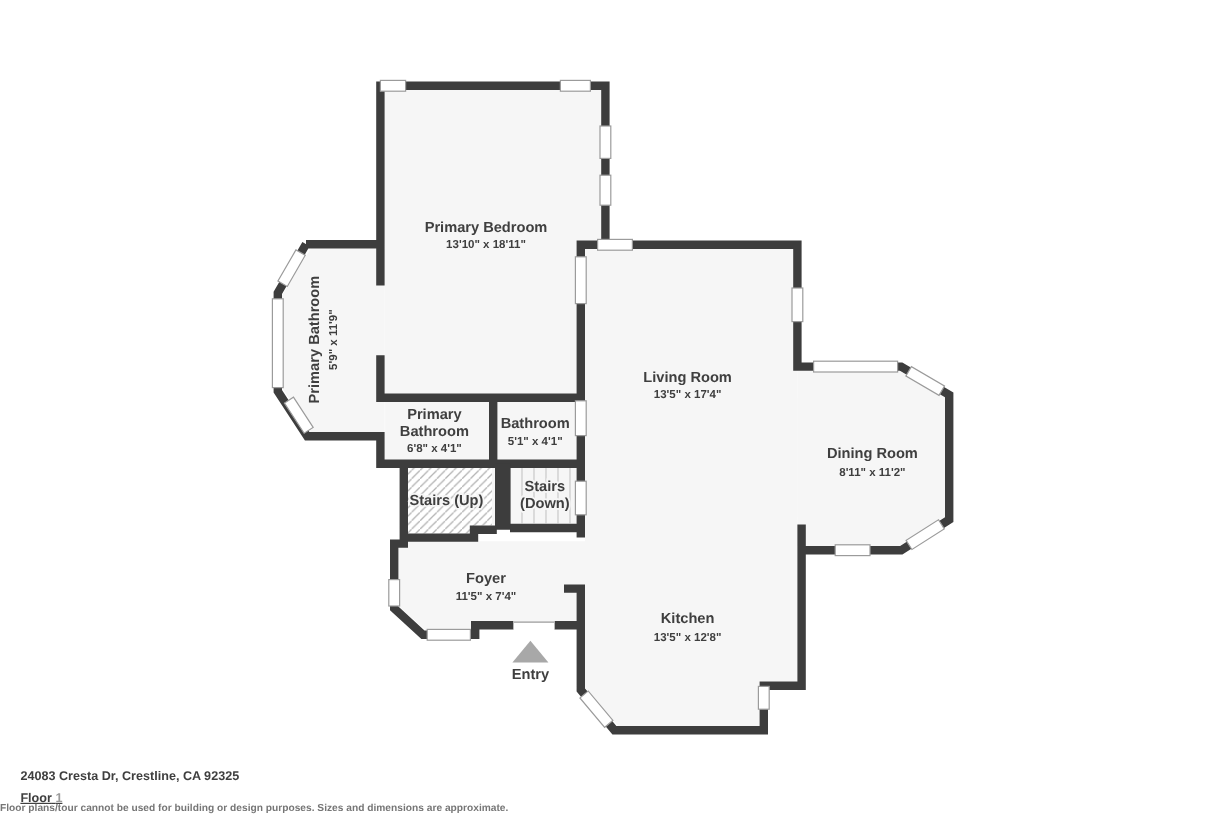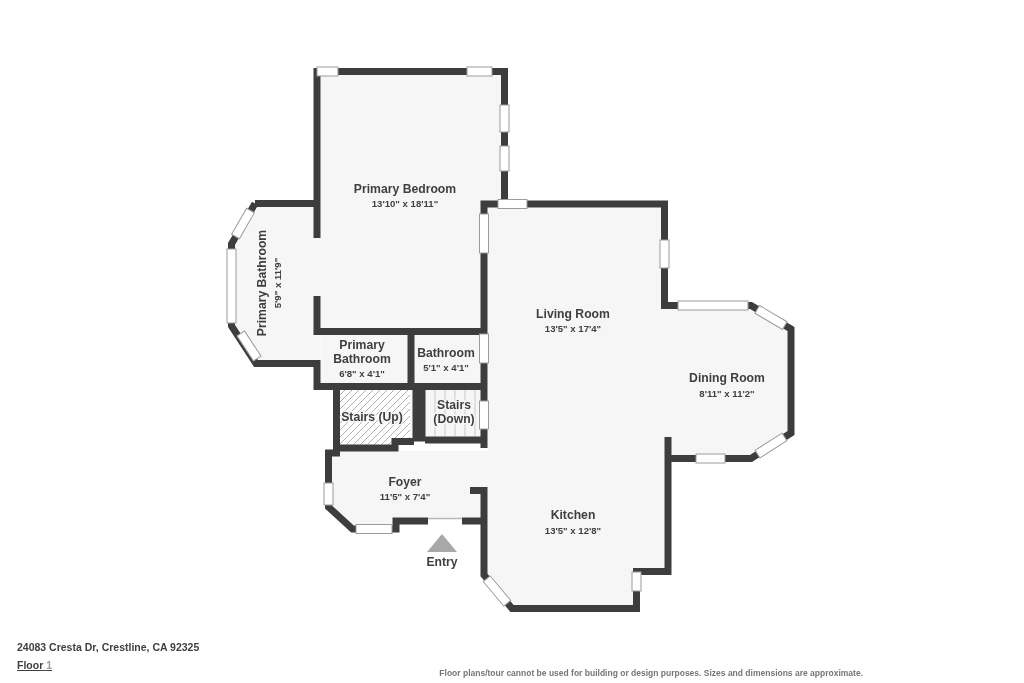--- a/index.html
+++ b/index.html
@@ -14,21 +14,21 @@
   .footer-address{
     position:absolute;left:17px;top:641px;
     font:700 10.5px "Liberation Sans",sans-serif;color:#3f3f3f;
   }
   .footer-floor{
     position:absolute;left:17px;top:659px;
     font:700 10.5px "Liberation Sans",sans-serif;color:#3f3f3f;text-decoration:underline;
   }
   .footer-floor .floor-num{color:#9a9a9a;}
   .footer-disclaimer{
-    position:absolute;left:0;top:668px;width:863px;text-align:right;
+    position:absolute;left:0;top:668px;width:863px;text-align:left;
     font:700 8.5px "Liberation Sans",sans-serif;color:#767676;
   }
 </style>
 </head>
 <body>
 
 <svg width="1024" height="683" viewBox="0 0 1024 683">
   <defs>
     <pattern id="hatch" width="7" height="7" patternUnits="userSpaceOnUse">
       <rect width="7" height="7" fill="#ffffff"></rect>

